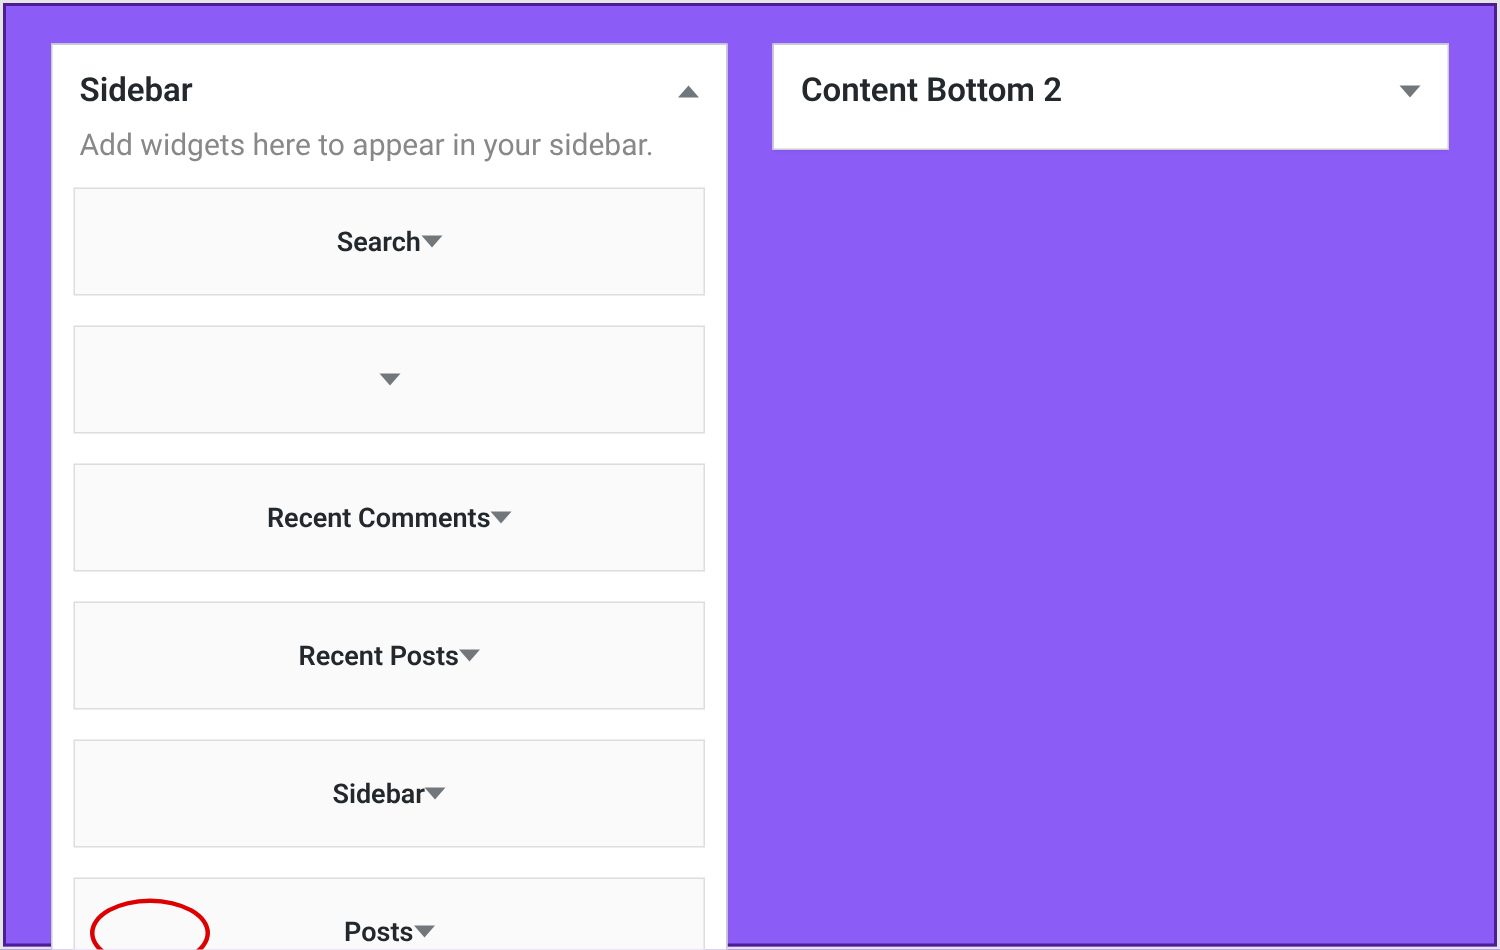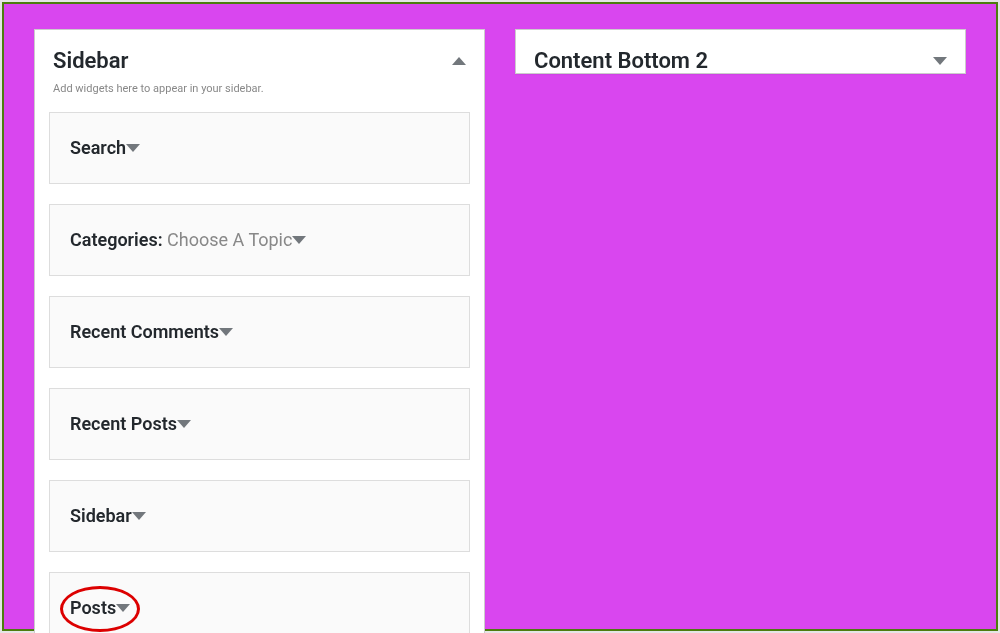--- a/index.html
+++ b/index.html
@@ -8,25 +8,25 @@
       box-sizing: border-box;
     }
     body {
       font-family: -apple-system, BlinkMacSystemFont, "Segoe UI", Roboto, sans-serif;
       background: #e5e5e5;
       width: 1000px;
       height: 633px;
       position: relative;
     }
     .outer-border {
-      border: 2px solid #4d7c0f;
+      border: 2px solid #4c1d95;
       width: 996px;
       height: 629px;
       margin: 2px;
-      background: #d946ef;
+      background: #8b5cf6;
       padding: 25px 30px;
       display: flex;
       gap: 30px;
       align-items: flex-start;
     }
     .panel {
       background: #fff;
       border: 1px solid #ccc;
       flex: 1;
       box-shadow: 0 1px 1px rgba(0,0,0,0.04);
@@ -37,38 +37,38 @@
       align-items: center;
       padding: 18px 18px 8px 18px;
       cursor: pointer;
     }
     .panel-header h3 {
       font-size: 22px;
       font-weight: 600;
       color: #23282d;
     }
     .panel-collapsed .panel-header {
-      padding-bottom: 0;
+      padding-bottom: 26px;
     }
     .panel-description {
       padding: 0 18px 14px 18px;
-      font-size: 11px;
+      font-size: 20px;
       color: #888;
       line-height: 1.5;
     }
     .widget-list {
       padding: 0 14px 14px 14px;
     }
     .widget {
       background: #fafafa;
       border: 1px solid #ddd;
       margin-bottom: 20px;
       height: 72px;
       display: flex;
-      justify-content: flex-start;
+      justify-content: center;
       align-items: center;
       padding: 0 20px;
       cursor: pointer;
       position: relative;
     }
     .widget:last-child {
       margin-bottom: 0;
     }
     .widget-title {
       font-size: 18px;
@@ -118,23 +118,20 @@
     <div class="widget-list">
 
       <div class="widget">
         <div class="widget-title">
           <span>Search</span><span class="suffix"></span>
         </div>
         <span class="caret-down"></span>
       </div>
 
       <div class="widget">
-        <div class="widget-title">
-          <span>Categories:</span><span class="suffix"> Choose A Topic</span>
-        </div>
         <span class="caret-down"></span>
       </div>
 
       <div class="widget">
         <div class="widget-title">
           <span>Recent Comments</span><span class="suffix"></span>
         </div>
         <span class="caret-down"></span>
       </div>
 

